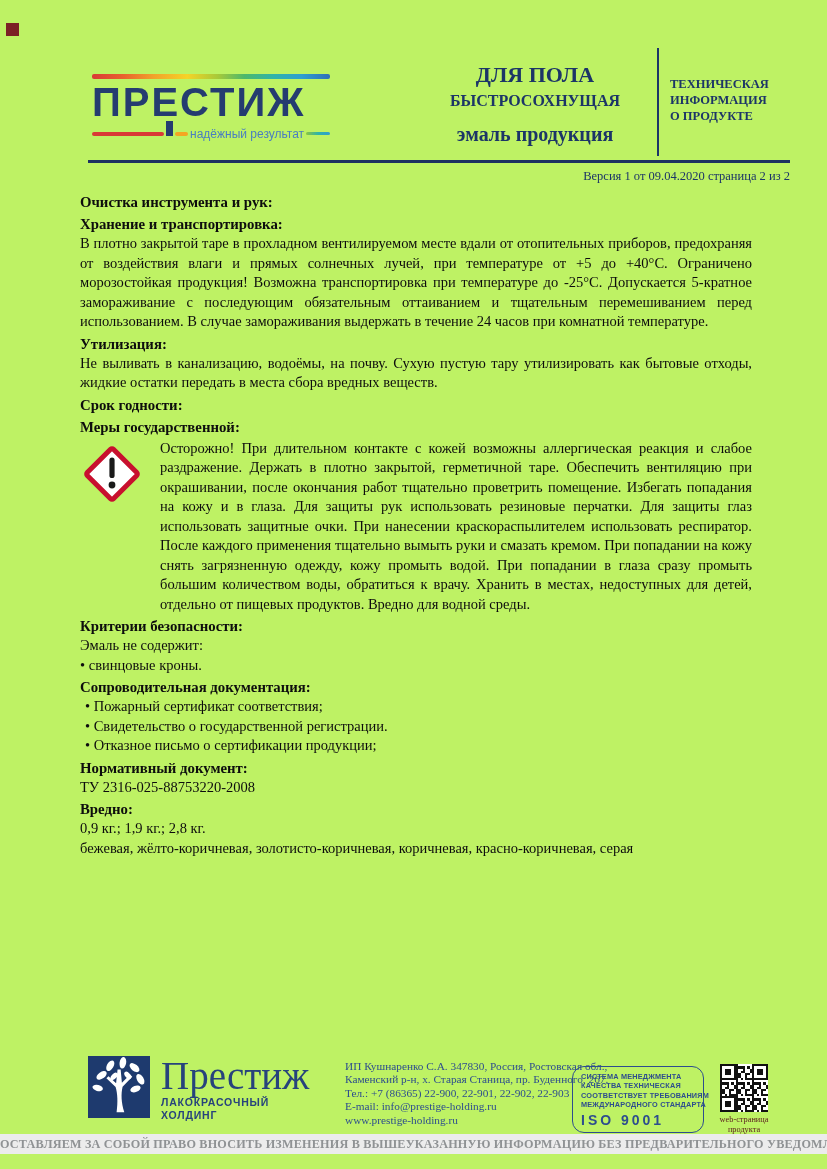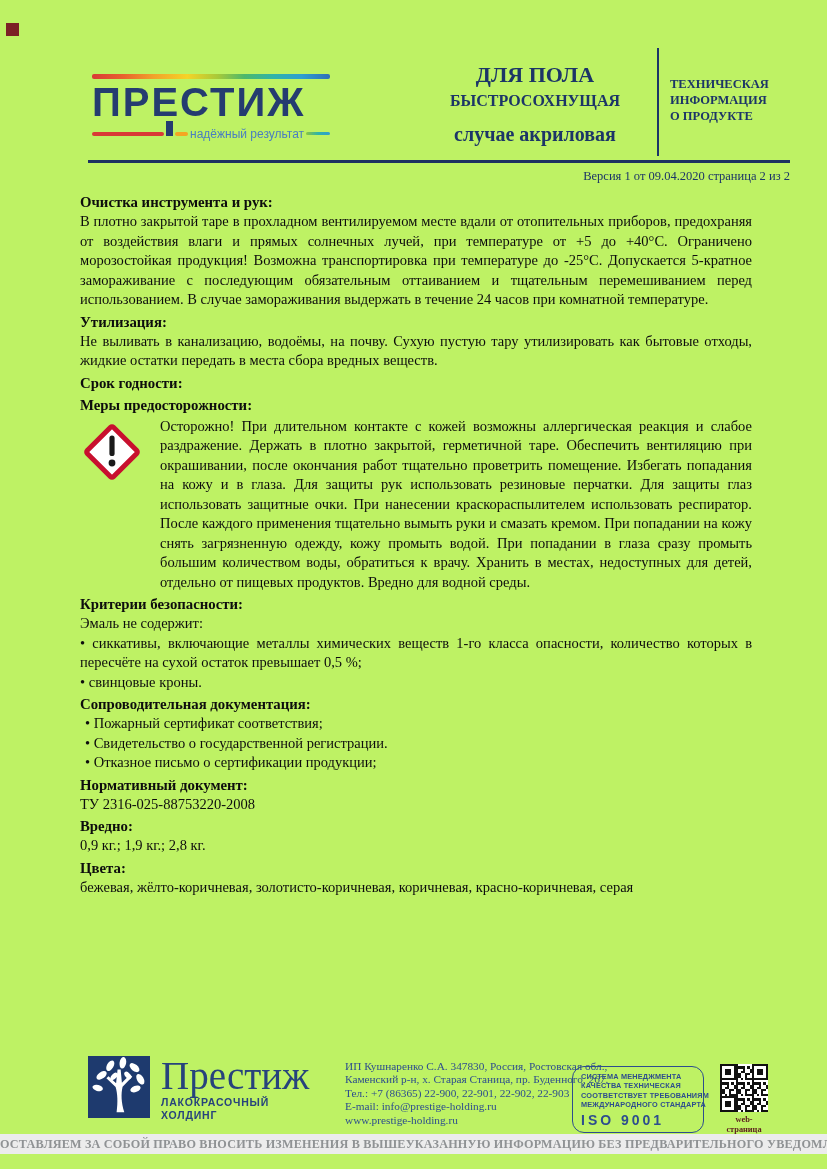--- a/index.html
+++ b/index.html
@@ -105,21 +105,21 @@
   }
   .qr-block { position: absolute; left: 630px; top: 10px; width: 52px; text-align: center; }
   .qr {
     width: 48px; height: 48px; margin: 0 auto;
     display: grid;
     grid-template-columns: repeat(21, 1fr);
     grid-template-rows: repeat(21, 1fr);
     background: #ffffff;
   }
   .qr i { background: #111111; }
-  .qr-caption { font-size: 8.3px; line-height: 9.5px; font-weight: 700; color: #5d2020; margin-top: 3px; }
+  .qr-caption { font-size: 8.3px; line-height: 9.5px; font-weight: 400; color: #5d2020; margin-top: 3px; }
 
   .disclaimer-strip {
     position: absolute; left: 0; top: 1134px; width: 827px; height: 20px;
     background: #ececec; color: #8f9294;
     font-weight: 700; font-size: 12.2px; line-height: 20px;
     text-align: center; letter-spacing: 0.2px; white-space: nowrap;
   }
 </style>
 </head>
 <body>
@@ -136,74 +136,73 @@
       <span class="brand-stem"></span>
       <span class="dash-orange"></span>
       <span class="tagline">надёжный результат</span>
       <span class="tagline-line"></span>
     </div>
   </div>
 
   <div class="product-title">
     <div class="pt1">ДЛЯ ПОЛА</div>
     <div class="pt2">БЫСТРОСОХНУЩАЯ</div>
-    <div class="pt3">случае акриловая</div>
+    <div class="pt3">эмаль продукция</div>
   </div>
 
   <div class="header-vline"></div>
 
   <div class="doc-type">
     <div>ТЕХНИЧЕСКАЯ</div>
     <div>ИНФОРМАЦИЯ</div>
     <div>О ПРОДУКТЕ</div>
   </div>
 
   <div class="header-rule"></div>
   <div class="version-line">Версия 1 от 09.04.2020 страница 2 из 2</div>
 
   <div class="main">
 
     <h3>Очистка инструмента и рук:</h3>
 
+    <h3>Хранение и транспортировка:</h3>
     <p class="just">В плотно закрытой таре в прохладном вентилируемом месте вдали от отопительных приборов, предохраняя от воздействия влаги и прямых солнечных лучей, при температуре от +5 до +40°С. Ограничено морозостойкая продукция! Возможна транспортировка при температуре до -25°С. Допускается 5-кратное замораживание с последующим обязательным оттаиванием и тщательным перемешиванием перед использованием. В случае замораживания выдержать в течение 24 часов при комнатной температуре.</p>
 
     <h3>Утилизация:</h3>
     <p class="just">Не выливать в канализацию, водоёмы, на почву. Сухую пустую тару утилизировать как бытовые отходы, жидкие остатки передать в места сбора вредных веществ.</p>
 
     <h3>Срок годности:</h3>
 
-    <h3>Меры предосторожности:</h3>
+    <h3>Меры государственной:</h3>
     <div class="warning-block">
       <div class="warning-icon-cell">
         <svg width="64" height="64" viewBox="0 0 64 64">
           <rect x="13.5" y="13.5" width="37" height="37" rx="2" transform="rotate(45 32 32)" fill="#ffffff" stroke="#c8102e" stroke-width="5"></rect>
           <rect x="29.4" y="15.5" width="5.2" height="20.5" rx="2.6" fill="#1a1a1a"></rect>
           <circle cx="32" cy="43" r="3.4" fill="#1a1a1a"></circle>
         </svg>
       </div>
       <p class="just">Осторожно! При длительном контакте с кожей возможны аллергическая реакция и слабое раздражение. Держать в плотно закрытой, герметичной таре. Обеспечить вентиляцию при окрашивании, после окончания работ тщательно проветрить помещение. Избегать попадания на кожу и в глаза. Для защиты рук использовать резиновые перчатки. Для защиты глаз использовать защитные очки. При нанесении краскораспылителем использовать респиратор. После каждого применения тщательно вымыть руки и смазать кремом. При попадании на кожу снять загрязненную одежду, кожу промыть водой. При попадании в глаза сразу промыть большим количеством воды, обратиться к врачу. Хранить в местах, недоступных для детей, отдельно от пищевых продуктов. Вредно для водной среды.</p>
     </div>
 
     <h3>Критерии безопасности:</h3>
     <p>Эмаль не содержит:</p>
-    <p class="just">•  сиккативы, включающие металлы химических веществ 1-го класса опасности, количество которых в пересчёте на сухой остаток превышает 0,5 %;</p>
     <p>•  свинцовые кроны.</p>
 
     <h3>Сопроводительная документация:</h3>
     <p class="doc-item">• Пожарный сертификат соответствия;</p>
     <p class="doc-item">• Свидетельство о государственной регистрации.</p>
     <p class="doc-item">• Отказное письмо о сертификации продукции;</p>
 
     <h3>Нормативный документ:</h3>
     <p>ТУ 2316-025-88753220-2008</p>
 
     <h3>Вредно:</h3>
     <p>0,9 кг.; 1,9 кг.; 2,8 кг.</p>
 
-    <h3>Цвета:</h3>
     <p>бежевая, жёлто-коричневая, золотисто-коричневая, коричневая, красно-коричневая, серая</p>
   </div>
 
   <div class="footer">
 
     <div class="f-logo">
       <svg class="f-square" viewBox="0 0 64 64">
         <rect width="64" height="64" fill="#1e3a6e"></rect>
         <g fill="#ffffff">
           <path d="M29.5 58 C31 47 30.5 39 28.5 32 L19 23 l2.2-2.2 7.8 7.4 L30.5 14 h3.2 L35 27.5 l8.5-8.3 2.2 2.2 -10 10.3 C34 39 34.2 48 37.5 58 Z"></path>

